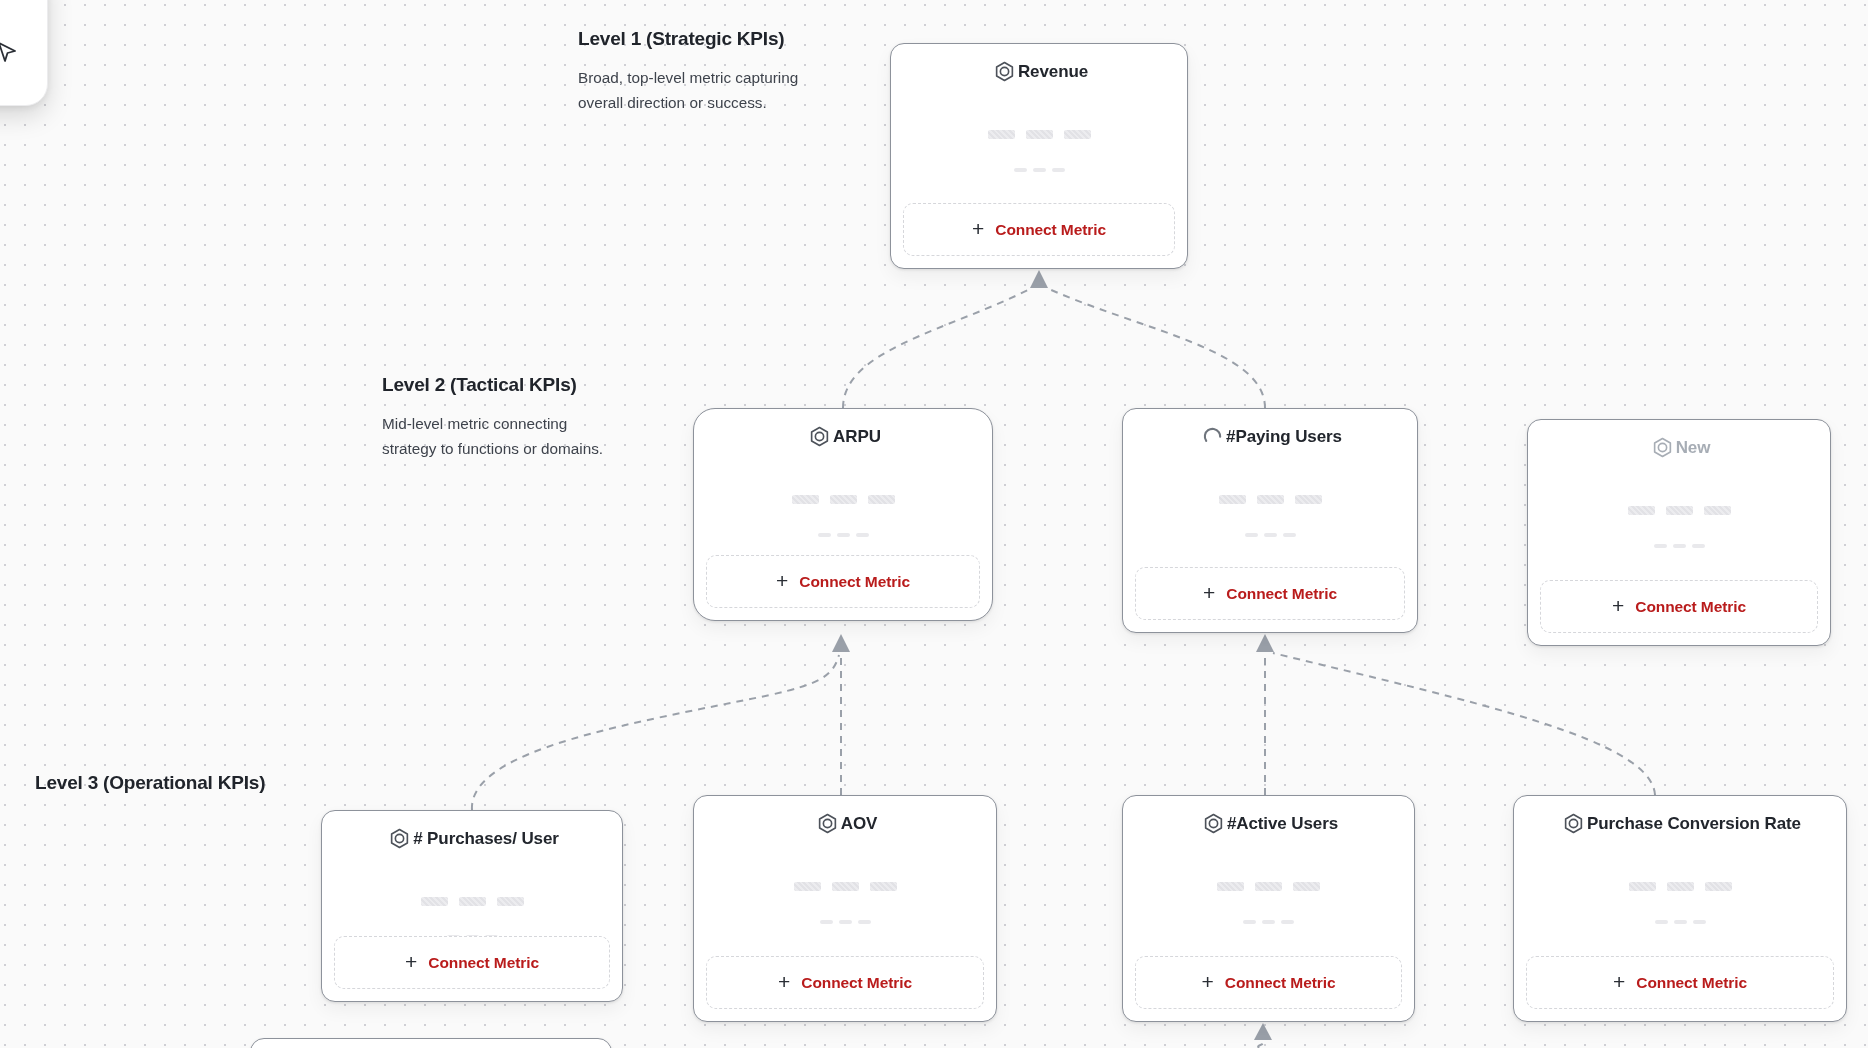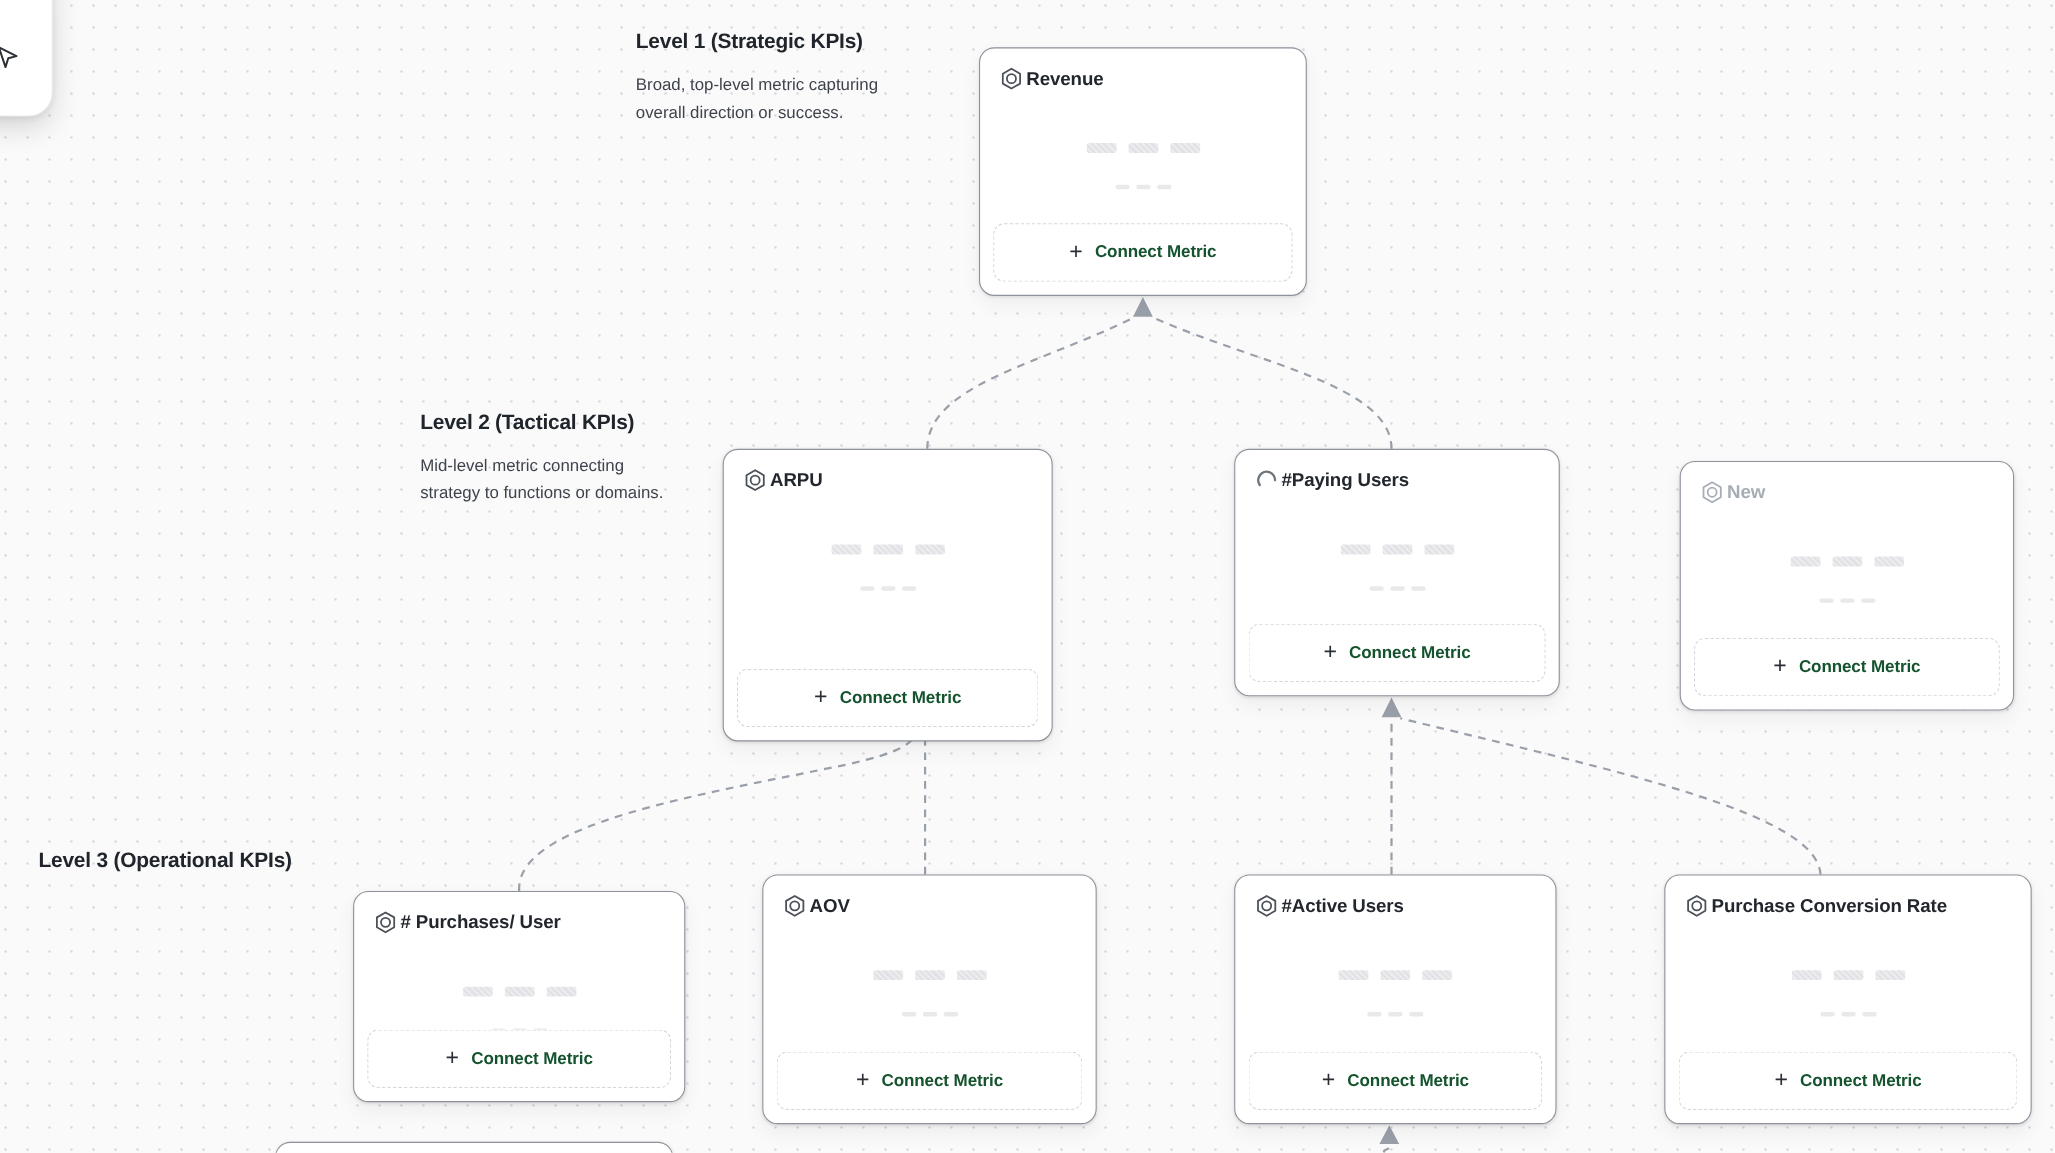--- a/index.html
+++ b/index.html
@@ -26,21 +26,21 @@
   .section-heading .desc{font-size:15.3px;line-height:24.5px;color:#3e434c;font-weight:400;}
   .section-heading .desc span{display:block;}
 
   
   .card{
     position:absolute;background:#ffffff;border:1px solid #8d929b;border-radius:14px;
     box-shadow:0 1px 3px rgba(0,0,0,.10),0 8px 18px rgba(0,0,0,.05);
     box-sizing:border-box;
   }
   .card-head{
-    position:absolute;left:17px;top:16px;right:14px;display:flex;align-items:center;gap:2px;
+    position:absolute;left:17px;top:16px;right:14px;display:flex;align-items:center;gap:2px;justify-content:center;
   }
   .card-head .micon{flex:0 0 auto;width:23px;height:23px;display:block;}
   .card-title{font-size:17px;font-weight:700;color:#22262d;letter-spacing:-0.1px;white-space:nowrap;}
   .card.muted .card-title{color:#a7adb5;}
 
   .skeleton{position:absolute;left:0;right:0;top:86px;display:flex;flex-direction:column;align-items:center;gap:29px;}
   .sk-row{display:flex;gap:11px;}
   .sk-row i{
     display:block;width:27px;height:9px;border-radius:2px;
     background:repeating-linear-gradient(45deg,#e2e2e6 0 2px,#ececef 2px 4px);
@@ -48,21 +48,21 @@
   .sk-row.small{gap:6px;}
   .sk-row.small i{width:13px;height:4px;background:#e9e9ec;}
 
   .connect-btn{
     position:absolute;left:12px;right:12px;bottom:12px;height:53px;
     background:#ffffff;border:1px dashed #d6d7db;border-radius:10px;
     display:flex;align-items:center;justify-content:center;gap:11px;
     font-family:inherit;cursor:pointer;padding:0;
   }
   .connect-btn .plus{font-size:21px;font-weight:400;color:#2a2e35;line-height:1;margin-top:-2px;}
-  .connect-btn .lbl{font-size:15.5px;font-weight:700;color:#14532d;letter-spacing:-0.1px;text-align:center;}
+  .connect-btn .lbl{font-size:15.5px;font-weight:700;color:#b91c1c;letter-spacing:-0.1px;text-align:center;}
 
   
   .float-widget{
     position:absolute;left:-62px;top:-34px;width:108px;height:138px;background:#fff;
     border:1px solid #ececee;border-radius:22px;
     box-shadow:0 10px 26px rgba(0,0,0,.15),0 2px 6px rgba(0,0,0,.07);
   }
   .float-widget svg{position:absolute;left:56px;top:74px;}
   .partial-card{
     position:absolute;left:250px;top:1038px;width:362px;height:60px;
@@ -131,21 +131,21 @@
           <i></i>
           <i></i>
           <i></i>
         </div>
     </div>
     <button class="connect-btn">
       <span class="plus">+</span>
       <span class="lbl">Connect Metric</span>
     </button>
   </div>
-    <div class="card" style="left: 657px; top: 408px; width: 300px; height: 266px;">
+    <div class="card" style="left: 693px; top: 408px; width: 300px; height: 213px; border-radius: 22px;">
     <div class="card-head">
       <svg class="micon" viewBox="0 0 24 24">
         <path d="M12 2.6 L20.2 7.3 V16.7 L12 21.4 L3.8 16.7 V7.3 Z" fill="none" stroke="#4d525a" stroke-width="1.7" stroke-linejoin="round"></path>
         <circle cx="12" cy="12" r="4.3" fill="none" stroke="#4d525a" stroke-width="1.7"></circle>
       </svg>
 
       <span class="card-title">ARPU</span>
     </div>
     <div class="skeleton">
       <div class="sk-row">

